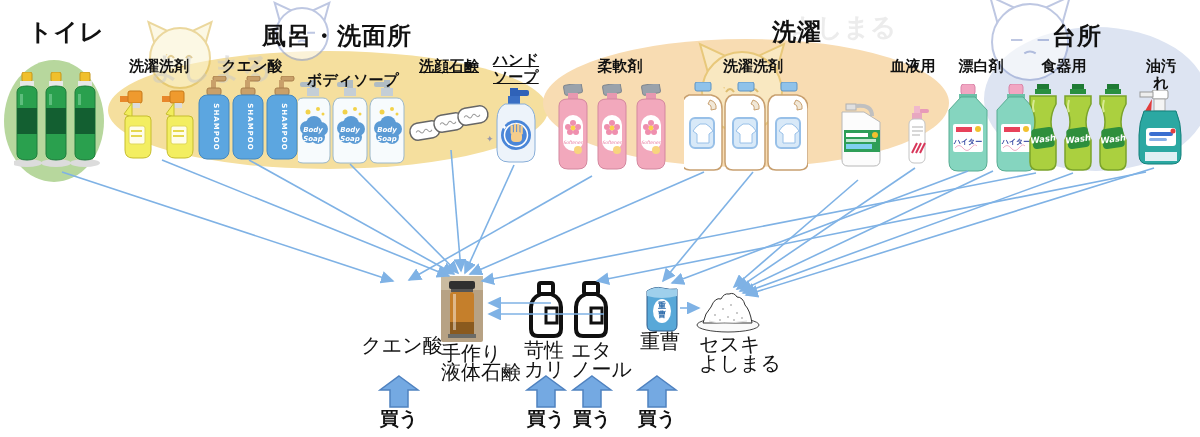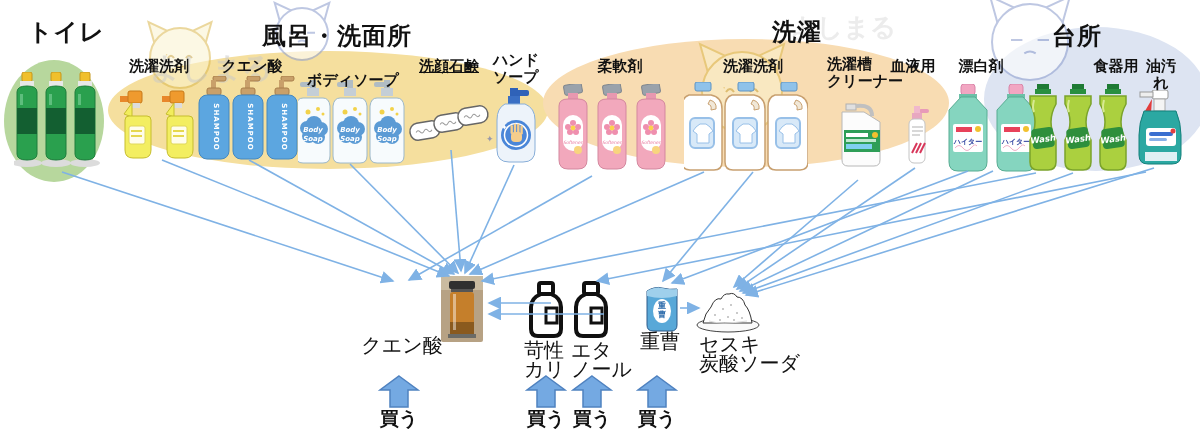--- a/index.html
+++ b/index.html
@@ -207,21 +207,21 @@
   <g fill="#f5cd8c">
           <rect x="16" y="44" width="11" height="10" rx="4"></rect>
   <rect x="15.5" y="37" width="2.4" height="9" rx="1.2"></rect>
           <rect x="18.8" y="35.5" width="2.4" height="10" rx="1.2"></rect>
   <rect x="22.1" y="35.5" width="2.4" height="10" rx="1.2"></rect>
           <rect x="25.4" y="37.5" width="2.4" height="9" rx="1.2"></rect>
         </g>
   <text x="6" y="42" font-size="8" fill="#fff">✦</text>
       </svg>
     </div>
-    <div class="plabel " style="left:493px;top:52px;">ハンド
+    <div class="plabel " style="left:493px;top:52px;text-decoration:underline;">ハンド
 ソープ</div>
     <div class="icon" style="left:556px;top:84px;">
       <svg width="112" height="88" viewBox="0 0 112 88">
   <g transform="rotate(-10 17 5)">
           <rect x="8" y="0" width="18" height="10" rx="2" fill="#9aa2ab" stroke="#7e868e"></rect>
         </g>
   <rect x="12" y="9" width="10" height="8" fill="#e898b0"></rect>
   <path d="M3 22 Q3 15 12 15 L22 15 Q31 15 31 22 L31 76 Q31 85 22 85 L12 85 Q3 85 3 76 Z" fill="#f2a8bc" stroke="#d3879e"></path>
   <rect x="7" y="31" width="20" height="36" rx="10" fill="#fff"></rect>
   <g fill="#ef8fae">
@@ -294,22 +294,20 @@
   <rect x="10" y="2" width="10" height="6" fill="#e0e0e0" stroke="#b0b0b0"></rect>
   <path d="M20 4 q16 -2 16 10" fill="none" stroke="#c0c0c0" stroke-width="4"></path>
   <path d="M6 10 L28 10 L44 20 L44 58 Q44 64 38 64 L12 64 Q6 64 6 58 Z" fill="#fcfcfc" stroke="#b8b8b8"></path>
   <rect x="8" y="28" width="36" height="22" fill="#2e9e57"></rect>
   <rect x="10" y="31" width="22" height="4" fill="#fff"></rect>
   <rect x="10" y="37" width="30" height="3" fill="#bfe8cf"></rect>
   <rect x="10" y="42" width="26" height="5" fill="#7fd0f0"></rect>
   <circle cx="39" cy="33" r="3" fill="#f2c12e"></circle>
       </svg>
     </div>
-    <div class="plabel " style="left:827px;top:56px;">洗濯槽
-クリーナー</div>
     <div class="icon" style="left:902px;top:106px;">
       <svg width="30" height="60" viewBox="0 0 30 60">
   <rect x="17" y="3" width="10" height="4" rx="2" fill="#e89ab8"></rect>
   <rect x="12" y="0" width="6" height="7" fill="#f0b8cc"></rect>
   <rect x="10" y="7" width="10" height="6" fill="#e8a8c0"></rect>
   <rect x="7" y="13" width="16" height="44" rx="5" fill="#fff" stroke="#c4c4c4"></rect>
   <rect x="10" y="20" width="11" height="2" fill="#d8d8d8"></rect>
         <rect x="10" y="24" width="11" height="2" fill="#d8d8d8"></rect>
         <rect x="10" y="28" width="8" height="2" fill="#d8d8d8"></rect>
   <g stroke="#d8365a" stroke-width="2">
@@ -362,21 +360,21 @@
   <rect x="81" y="0" width="12" height="7" fill="#1e7a34"></rect>
   <rect x="79" y="5" width="16" height="5" fill="#2a8f40"></rect>
   <path d="M74 12 L100 12 L100 20 Q95 29 95 38 Q95 47 100 56 L100 78 Q100 86 92 86 L82 86 Q74 86 74 78 L74 56 Q79 47 79 38 Q79 29 74 20 Z" fill="#abd03f" stroke="#7ba32b" stroke-width="1.5"></path>
   <path d="M78 16 q-2 8 0 12" stroke="#d8ea92" stroke-width="2" fill="none"></path>
   <g transform="rotate(-8 87 54)">
           <rect x="76" y="44" width="22" height="20" rx="4" fill="#2e8f3c"></rect>
   <text x="87" y="58" font-size="8.5" font-weight="bold" font-style="italic" fill="#fff" text-anchor="middle">Wash</text>
         </g>
       </svg>
     </div>
-    <div class="plabel c" style="left:1116px;top:58px;">食器用</div>
+    <div class="plabel c" style="left:1064px;top:58px;">食器用</div>
     <div class="icon" style="left:1132px;top:90px;">
       <svg width="58" height="80" viewBox="0 0 58 80">
   <rect x="20" y="0" width="16" height="9" rx="2" fill="#fff" stroke="#999"></rect>
   <rect x="8" y="2" width="13" height="5" fill="#eee" stroke="#999"></rect>
   <path d="M20 9 L13 21 L19 23 Z" fill="#e23c3c"></path>
   <rect x="22" y="9" width="11" height="12" fill="#f4f4f4" stroke="#aaa"></rect>
   <path d="M12 21 L44 21 Q49 33 49 45 L49 65 Q49 74 40 74 L16 74 Q7 74 7 65 L7 45 Q7 33 12 21 Z" fill="#2ba8a2" stroke="#13807a"></path>
   <rect x="14" y="38" width="30" height="18" rx="3" fill="#fff"></rect>
   <rect x="17" y="42" width="24" height="4" rx="2" fill="#3a6fd0"></rect>
   <rect x="17" y="48" width="18" height="3" rx="1.5" fill="#88b0e8"></rect>
@@ -392,20 +390,22 @@
   <rect x="0" y="0" width="42" height="66" rx="2" fill="#b7a284"></rect>
   <rect x="0" y="0" width="42" height="14" fill="#cabba0"></rect>
   <rect x="8" y="5" width="26" height="8" rx="2" fill="#303030"></rect>
   <rect x="10" y="13" width="22" height="3" fill="#555"></rect>
   <rect x="9" y="16" width="24" height="42" rx="3" fill="#c57f2b"></rect>
   <rect x="9" y="46" width="24" height="12" fill="#8a5a1e"></rect>
   <rect x="12" y="18" width="3" height="36" fill="#fff" opacity=".45"></rect>
   <rect x="7" y="58" width="28" height="4" fill="#6b6b66"></rect>
       </svg>
     </div>
+    <div class="ilabel " style="left:441px;top:344px;">手作り
+液体石鹸</div>
     <div class="icon" style="left:527px;top:281px;">
       <svg width="38" height="58" viewBox="0 0 38 58">
   <g fill="#fff" stroke="#101010" stroke-width="4" stroke-linejoin="round">
   <rect x="12" y="2" width="14" height="11" rx="2"></rect>
   <path d="M14 13 Q4 17 4 26 L4 48 Q4 55 11 55 L27 55 Q34 55 34 48 L34 26 Q34 17 24 13 Z"></path>
         </g>
   <rect x="19" y="27" width="11" height="15" fill="#fff" stroke="#101010" stroke-width="3"></rect>
       </svg>
     </div>
     <div class="ilabel " style="left:524px;top:341px;">苛性
@@ -445,21 +445,21 @@
           <circle cx="42" cy="26" r="1"></circle>
           <circle cx="33" cy="30" r="1"></circle>
           <circle cx="25" cy="33" r="1"></circle>
           <circle cx="47" cy="31" r="1"></circle>
           <circle cx="39" cy="33" r="1"></circle>
         </g>
   <path d="M14 34 q12 4 38 0" stroke="#ddd" fill="none"></path>
       </svg>
     </div>
     <div class="ilabel " style="left:699px;top:335px;">セスキ
-炭酸ソーダ</div>
+よしまる</div>
     <svg class="layer" width="1200" height="437" viewBox="0 0 1200 437" style="pointer-events:none;">
  <defs>
         <marker id="ah" markerWidth="9" markerHeight="8" refX="7.5" refY="4" orient="auto">
           <path d="M0 0 L8.5 4 L0 8 Z" fill="#7fb2e5"></path>
         </marker>
       </defs>
       <line x1="62" y1="172" x2="393" y2="281" stroke="#7fb2e5" stroke-width="1.6" marker-end="url(#ah)"></line>
       <line x1="592" y1="176" x2="409" y2="280" stroke="#7fb2e5" stroke-width="1.6" marker-end="url(#ah)"></line>
       <line x1="162" y1="160" x2="449" y2="276" stroke="#7fb2e5" stroke-width="1.6" marker-end="url(#ah)"></line>
       <line x1="249" y1="160" x2="454" y2="274" stroke="#7fb2e5" stroke-width="1.6" marker-end="url(#ah)"></line>

